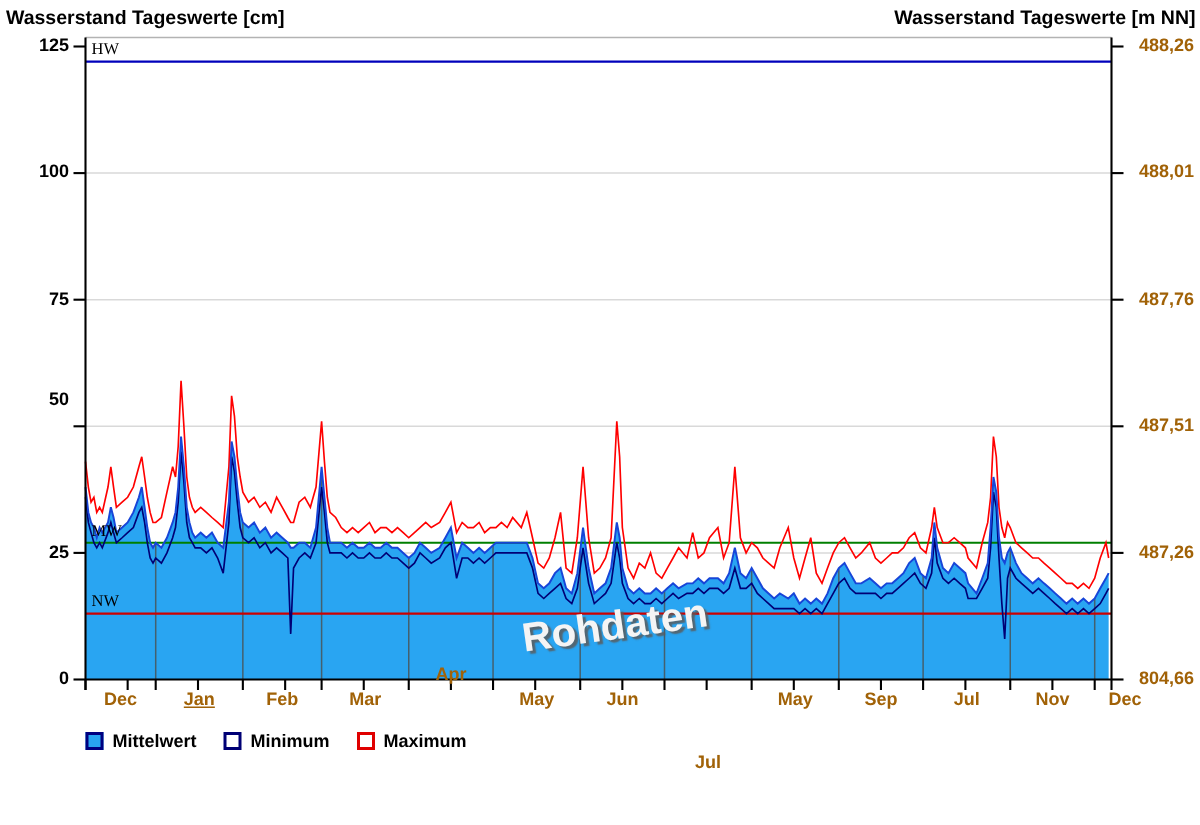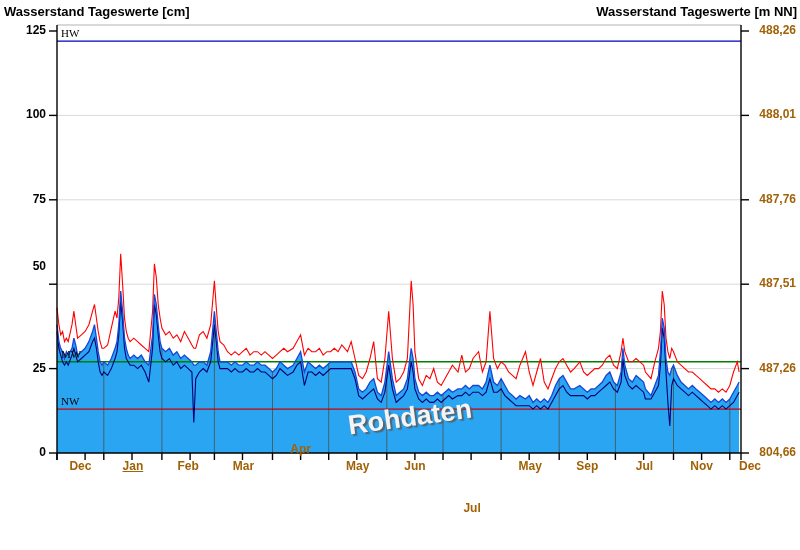--- a/index.html
+++ b/index.html
@@ -129,13 +129,27 @@
       <div class="xtick" style="left: 622.49px; top: 459px;">Jul</div>
       <div class="xtick" style="left: 679.647px; top: 459px;">Nov</div>
       <div class="xtick" style="left: 728px; top: 459px;">Dec</div>
       <div class="reflabel" style="left: 61px; top: 27.128px;">HW</div>
       <div class="reflabel" style="left: 61px; top: 347.848px;">MW</div>
       <div class="reflabel" style="left: 61px; top: 395.112px;">NW</div>
     </div>
 
   <div id="watermark">Rohdaten</div>
 
+  <div id="legend">
+    <div class="legend-item">
+      <span class="sw" style="background: rgb(41, 165, 242); border-color: rgb(0, 0, 128);"></span>
+      <span class="legend-label">Mittelwert</span>
+    </div>
+    <div class="legend-item">
+      <span class="sw" style="background: rgb(255, 255, 255); border-color: rgb(0, 0, 117);"></span>
+      <span class="legend-label">Minimum</span>
+    </div>
+    <div class="legend-item">
+      <span class="sw" style="background: rgb(255, 255, 255); border-color: rgb(224, 0, 0);"></span>
+      <span class="legend-label">Maximum</span>
+    </div>
+  </div>
 </div>
 
 </body></html>

